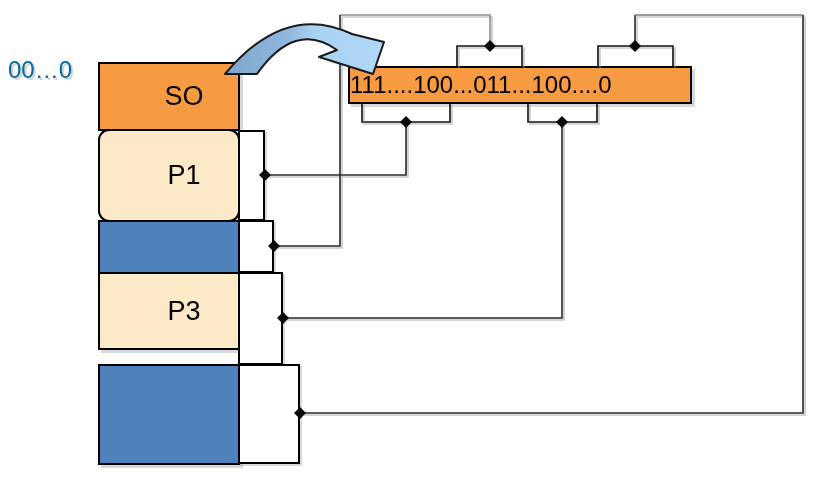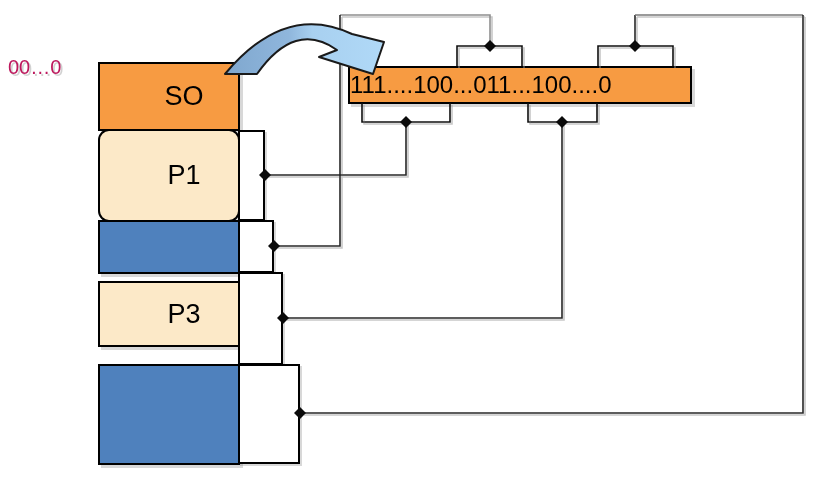--- a/index.html
+++ b/index.html
@@ -6,22 +6,22 @@
   .page {
     position: relative;
     width: 820px;
     height: 480px;
     background: #ffffff;
     font-family: "Liberation Sans", sans-serif;
     overflow: hidden;
   }
   .addr {
     position: absolute;
-    font-size: 20px;
-    color: #be185d;
+    font-size: 24px;
+    color: #0369a1;
     text-shadow: 2px 2px 0 rgba(0,0,0,0.18);
     white-space: nowrap;
   }
   .addr-top    { left: 8px;  top: 56px; }
   .addr-bottom { left: 14px; top: 443px; }
 
   .seg {
     position: absolute;
     left: 98px;
     width: 142px;
@@ -31,21 +31,21 @@
     align-items: center;
     justify-content: center;
     font-size: 27px;
     color: #000;
     box-shadow: 3px 3px 0 rgba(100,100,100,0.25);
     padding-left: 30px;
   }
   .seg-so { top: 62px;  height: 69px;  background: #F79B42; }
   .seg-p1 { top: 129px; height: 93px;  background: #FCE9C8; border-radius: 11px; }
   .seg-h1 { top: 220px; height: 54px;  background: #4F81BD; }
-  .seg-p3 { top: 272px; height: 66px;  background: #FCE9C8; margin-top: 9px; }
+  .seg-p3 { top: 272px; height: 78px;  background: #FCE9C8; }
   .seg-h2 { top: 364px; height: 101px; background: #4F81BD; }
 
   .stepbox {
     position: absolute;
     left: 238px;
     box-sizing: border-box;
     background: #ffffff;
     border: 2px solid #000;
     box-shadow: 2px 2px 0 rgba(100,100,100,0.25);
   }

